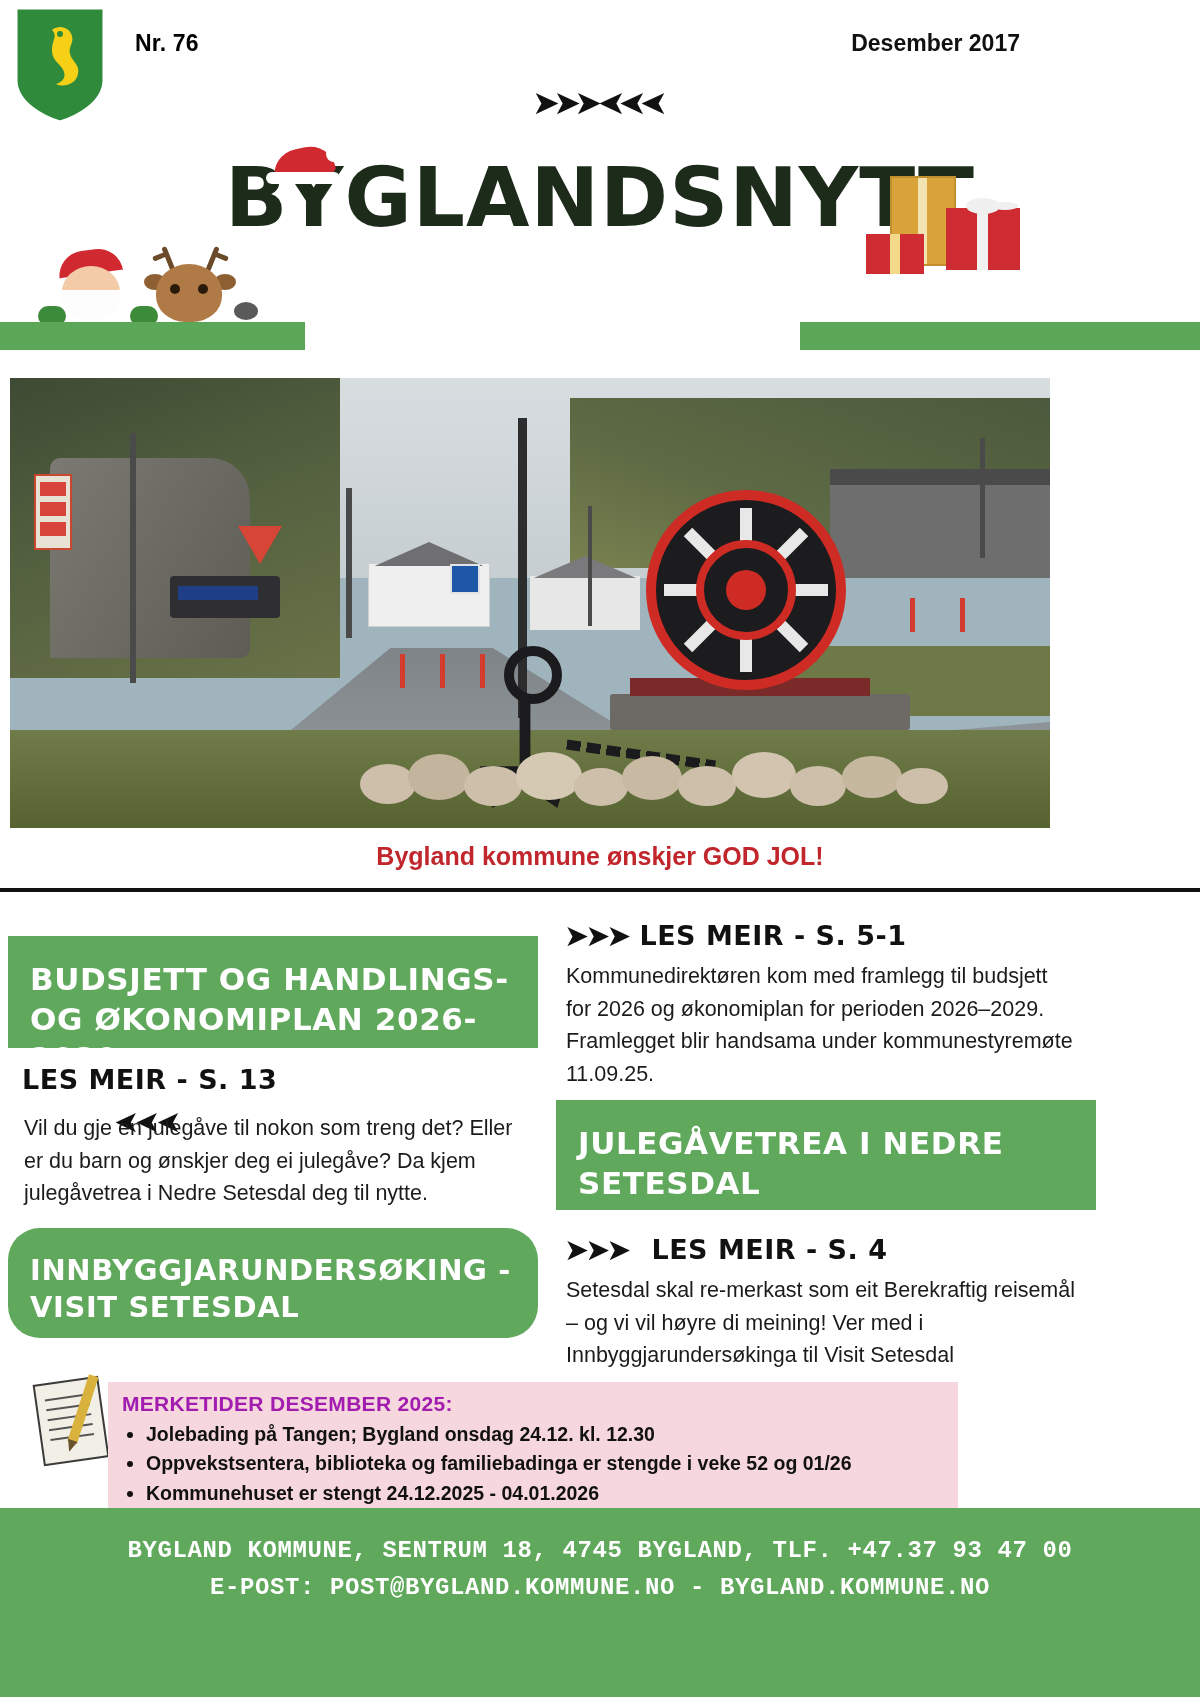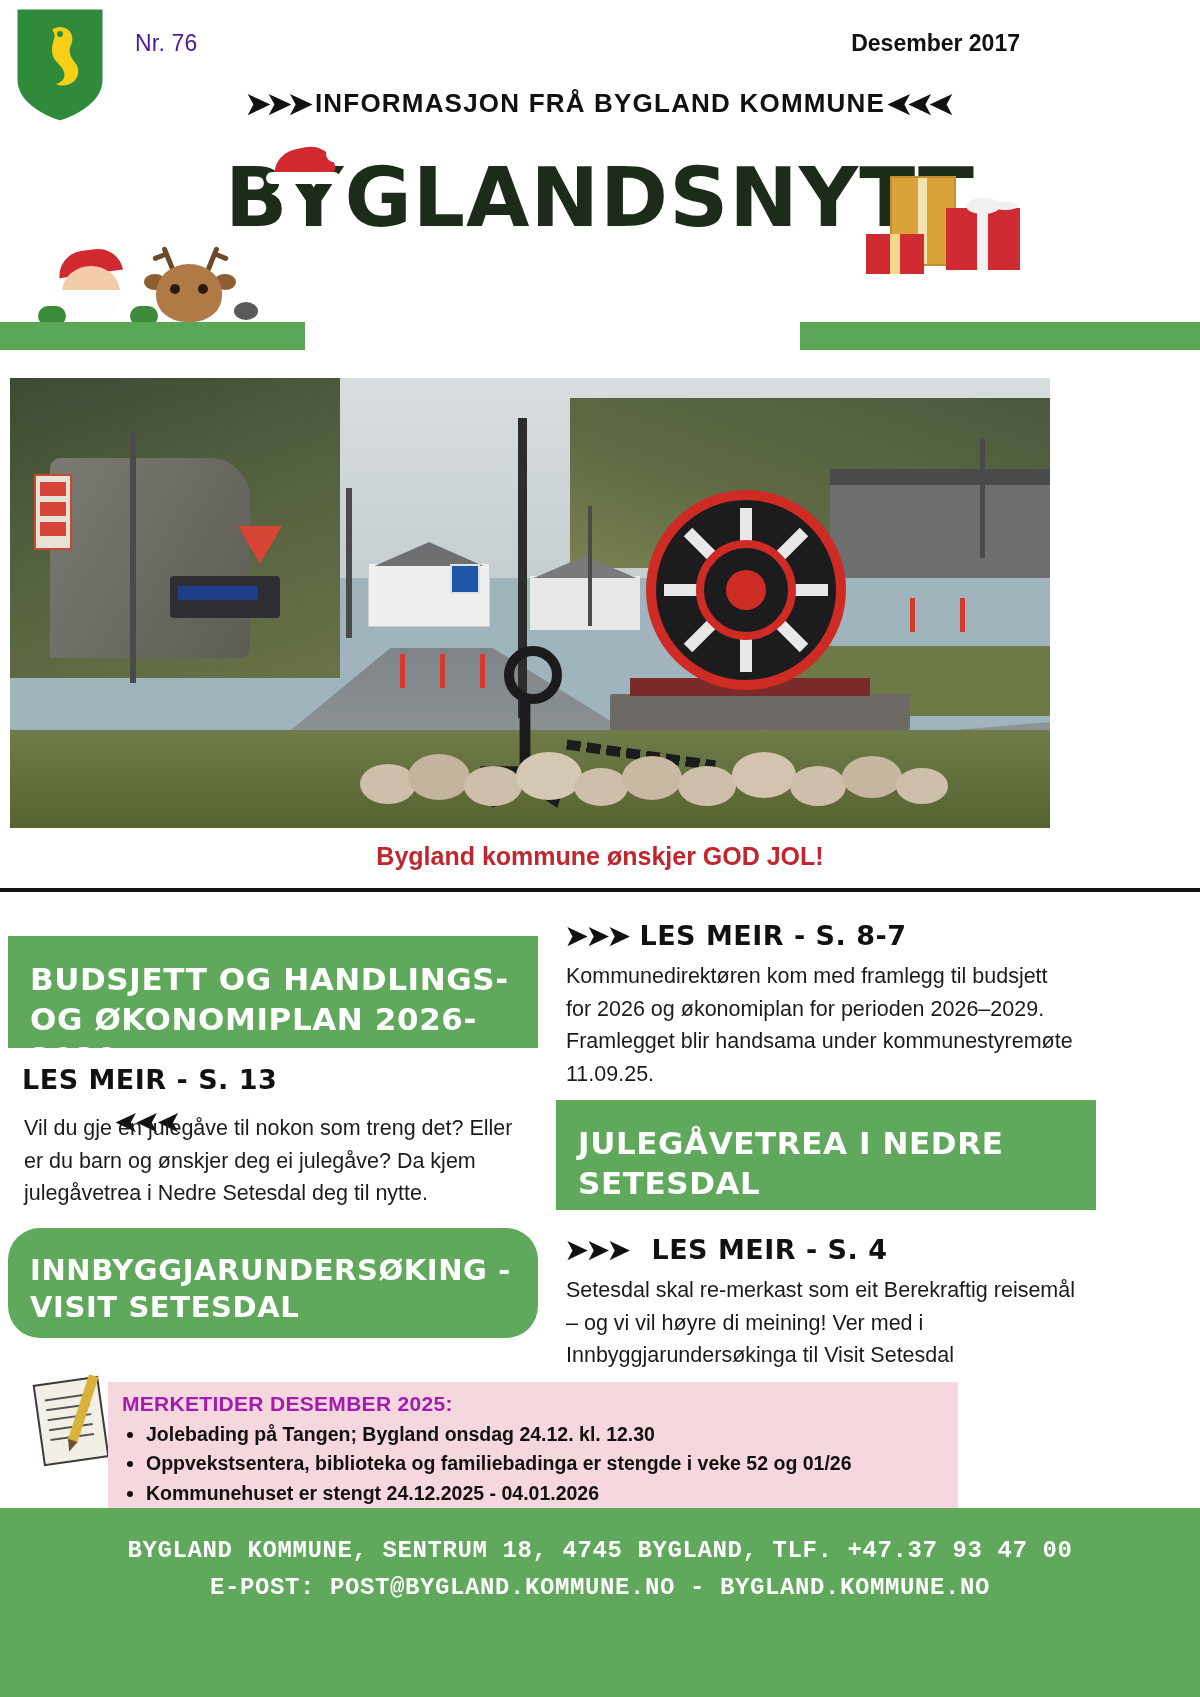--- a/index.html
+++ b/index.html
@@ -25,22 +25,22 @@
     left: 14px;
     top: 6px;
     width: 92px;
     height: 118px;
   }
   .issue-no {
     position: absolute;
     left: 135px;
     top: 30px;
     font-size: 23px;
-    font-weight: normal;
-    color: #4c1d95;
+    font-weight: bold;
+    color: #000000;
     letter-spacing: .2px;
   }
   .issue-date {
     position: absolute;
     right: 180px;
     top: 30px;
     font-size: 23px;
     font-weight: bold;
     color: #111;
   }
@@ -599,21 +599,20 @@
     <path d="M2,2 H90 V74 C90,98 60,112 46,116 C32,112 2,98 2,74 Z" fill="#2f8a3c" stroke="#ffffff" stroke-width="3"></path>
     <path d="M38,24 c8,-6 18,-2 20,6 c2,8 -4,10 -2,18 c2,8 10,10 8,20 c-2,10 -14,14 -22,10 c6,-2 10,-6 8,-12 c-2,-8 -12,-10 -12,-22 c0,-10 6,-14 0,-20 z" fill="#f5d016"></path>
     <circle cx="46" cy="28" r="3" fill="#2f8a3c"></circle>
   </svg>
 
   <div class="issue-no">Nr. 76</div>
   <div class="issue-date">Desember 2017</div>
 
   <div class="kicker">
     <span class="arrows">➤➤➤</span>
-    <span>INFORMASJON FRÅ BYGLAND KOMMUNE</span>
     <span class="arrows" style="transform:scaleX(-1)">➤➤➤</span>
   </div>
 
   <div class="masthead">BYGLANDSNYTT</div>
 
   <div style="position:absolute;left:268px;top:148px;width:74px;height:42px;">
     <div style="position:absolute;left:4px;top:0;width:62px;height:30px;background:#d0292f;border-radius:36px 36px 6px 6px;transform:rotate(-12deg);"></div>
     <div style="position:absolute;left:-2px;top:24px;width:74px;height:12px;background:#fff;border-radius:8px;"></div>
     <div style="position:absolute;left:58px;top:-2px;width:16px;height:16px;background:#fff;border-radius:50%;"></div>
   </div>
@@ -698,21 +697,21 @@
   </div>
 </div>
 
 <div class="caption">Bygland kommune ønskjer GOD JOL!</div>
 <div class="divider"></div>
 
 <div class="greenbox b-budsjett">BUDSJETT OG HANDLINGS- OG ØKONOMIPLAN  2026-2029</div>
 
 <div class="lesmeir lm-57">
   <span class="arrows">➤➤➤</span>
-  <span>LES MEIR - S. 8-7</span>
+  <span>LES MEIR - S. 5-1</span>
 </div>
 <div class="body-text bt-57">Kommunedirektøren kom med framlegg til budsjett for 2026 og økonomiplan for perioden 2026–2029. Framlegget blir handsama under kommunestyremøte 11.09.25.</div>
 
 <div class="lesmeir lm-13">
   <span>LES MEIR - S. 13</span>
   <span class="arrows" style="transform:scaleX(-1)">➤➤➤</span>
 </div>
 <div class="body-text bt-13">Vil du gje en julegåve til nokon som treng det? Eller er du barn og ønskjer deg ei julegåve? Da kjem julegåvetrea i Nedre Setesdal deg til nytte.</div>
 
 <div class="greenbox b-julegave">JULEGÅVETREA I NEDRE SETESDAL</div>

